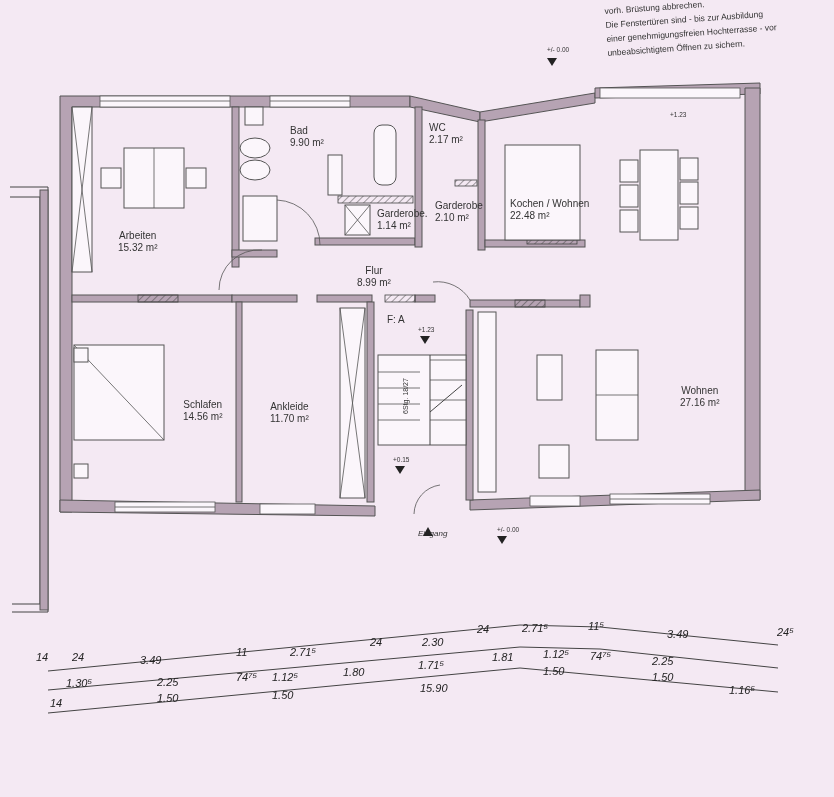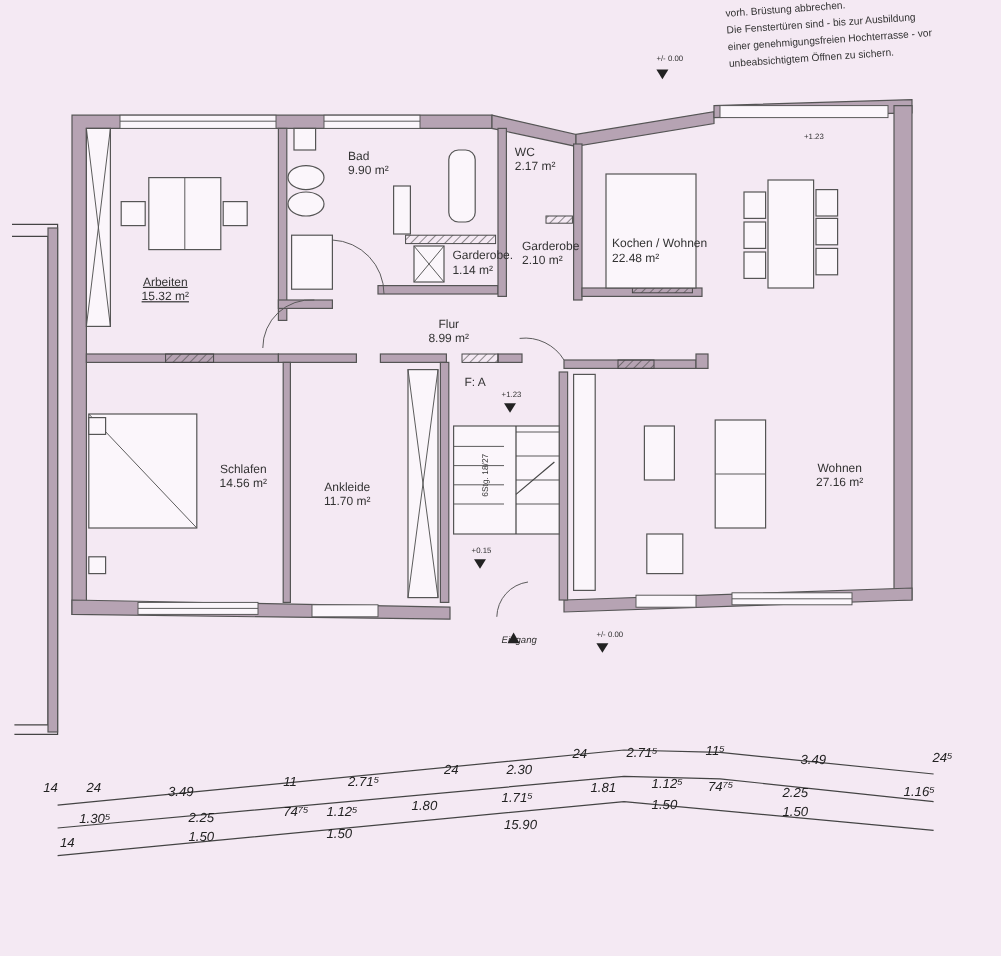--- a/index.html
+++ b/index.html
@@ -134,21 +134,21 @@
   </g>
 </svg>
 
 <div class="note" style="left:604px;top:4px;">
   <div>vorh. Brüstung abbrechen.</div>
   <div>Die Fenstertüren sind - bis zur Ausbildung</div>
   <div>einer genehmigungsfreien Hochterrasse -  vor</div>
   <div>unbeabsichtigtem Öffnen zu sichern.</div>
 </div>
 
-<div class="lbl room" style="left:118px;top:230px;text-decoration:underline;">
+<div class="lbl room" style="left:118px;top:230px;">
     <div>Arbeiten</div>
     <div>15.32 m²</div>
   </div>
 <div class="lbl" style="left:290px;top:125px;">
     <div>Bad</div>
     <div>9.90 m²</div>
   </div>
 <div class="lbl" style="left:429px;top:122px;">
     <div>WC</div>
     <div>2.17 m²</div>
@@ -162,21 +162,21 @@
     <div>2.10 m²</div>
   </div>
 <div class="lbl" style="left:510px;top:198px;">
     <div>Kochen / Wohnen</div>
     <div>22.48 m²</div>
   </div>
 <div class="lbl room" style="left:357px;top:265px;">
     <div>Flur</div>
     <div>8.99 m²</div>
   </div>
-<div class="lbl room" style="left:183px;top:386px;">
+<div class="lbl room" style="left:183px;top:399px;">
     <div>Schlafen</div>
     <div>14.56 m²</div>
   </div>
 <div class="lbl room" style="left:270px;top:401px;">
     <div>Ankleide</div>
     <div>11.70 m²</div>
   </div>
 <div class="lbl room" style="left:680px;top:385px;">
     <div>Wohnen</div>
     <div>27.16 m²</div>
@@ -217,19 +217,19 @@
 <div class="dim" style="left:66px;top:677px;">1.30⁵</div>
 <div class="dim" style="left:157px;top:676px;">2.25</div>
 <div class="dim" style="left:236px;top:671px;">74⁷⁵</div>
 <div class="dim" style="left:272px;top:671px;">1.12⁵</div>
 <div class="dim" style="left:343px;top:666px;">1.80</div>
 <div class="dim" style="left:418px;top:659px;">1.71⁵</div>
 <div class="dim" style="left:492px;top:651px;text-align:right;">1.81</div>
 <div class="dim" style="left:543px;top:648px;">1.12⁵</div>
 <div class="dim" style="left:590px;top:650px;">74⁷⁵</div>
 <div class="dim" style="left:652px;top:655px;">2.25</div>
-<div class="dim" style="left:729px;top:654px;margin-left:24px;">1.16⁵</div>
+<div class="dim" style="left:729px;top:684px;">1.16⁵</div>
 <div class="dim" style="left:157px;top:692px;">1.50</div>
 <div class="dim" style="left:272px;top:689px;">1.50</div>
 <div class="dim" style="left:543px;top:665px;">1.50</div>
 <div class="dim" style="left:652px;top:671px;">1.50</div>
 <div class="dim" style="left:50px;top:697px;">14</div>
 <div class="dim" style="left:420px;top:682px;text-align:right;">15.90</div>
 
 </body></html>

